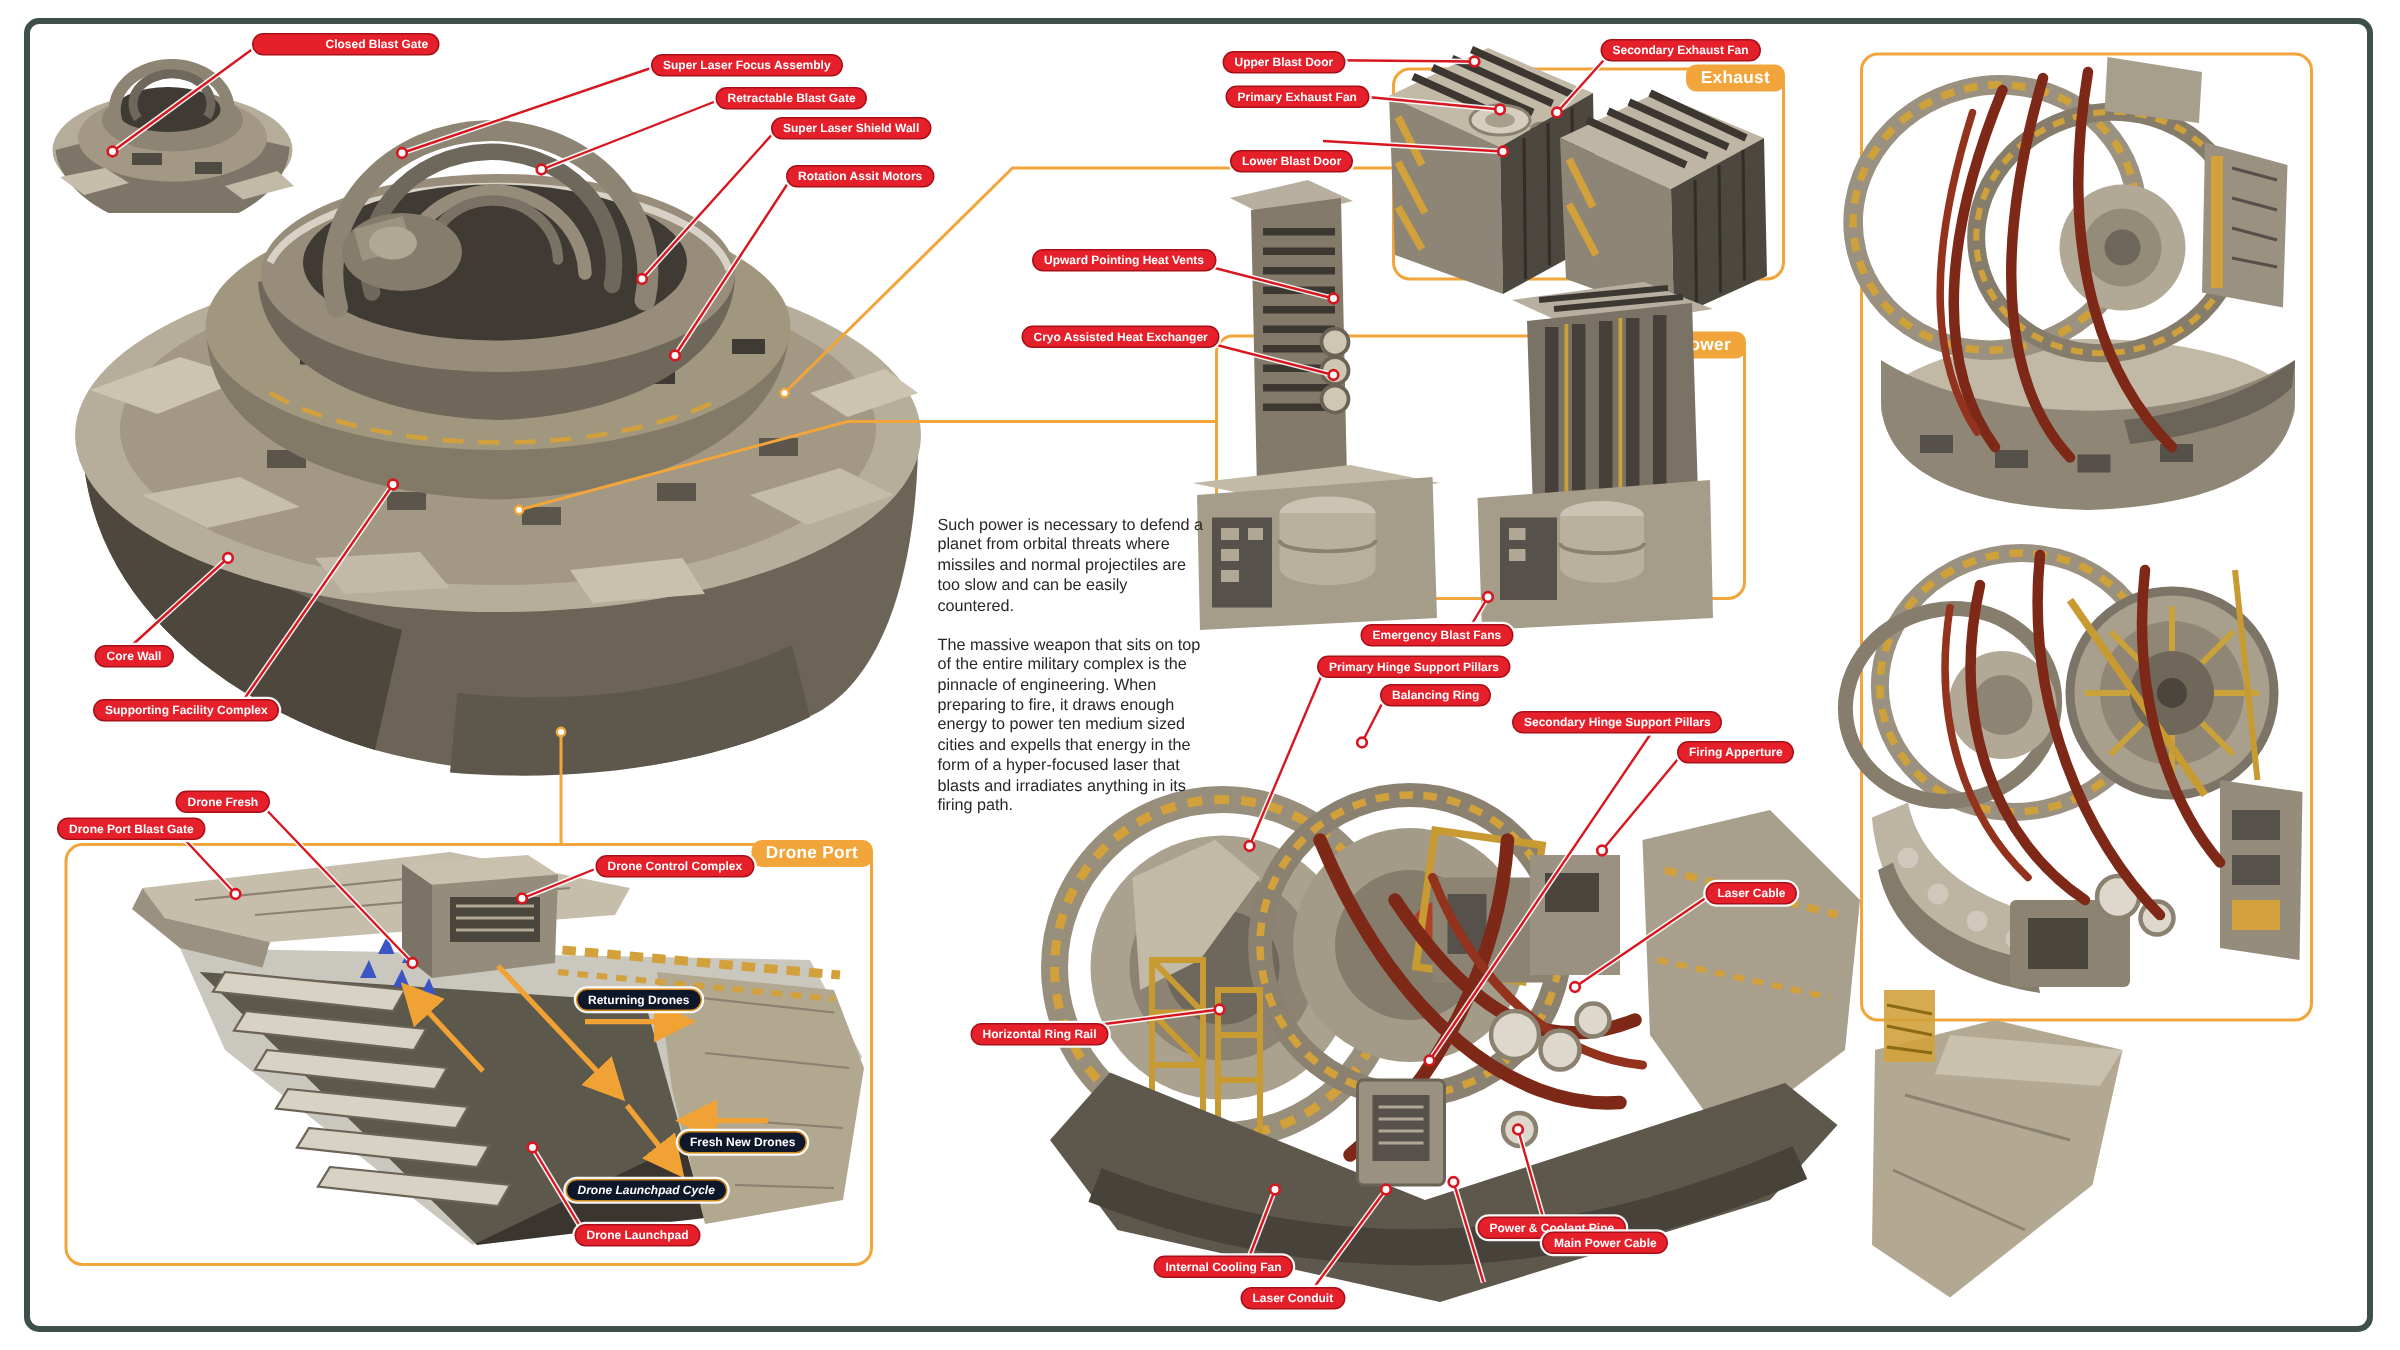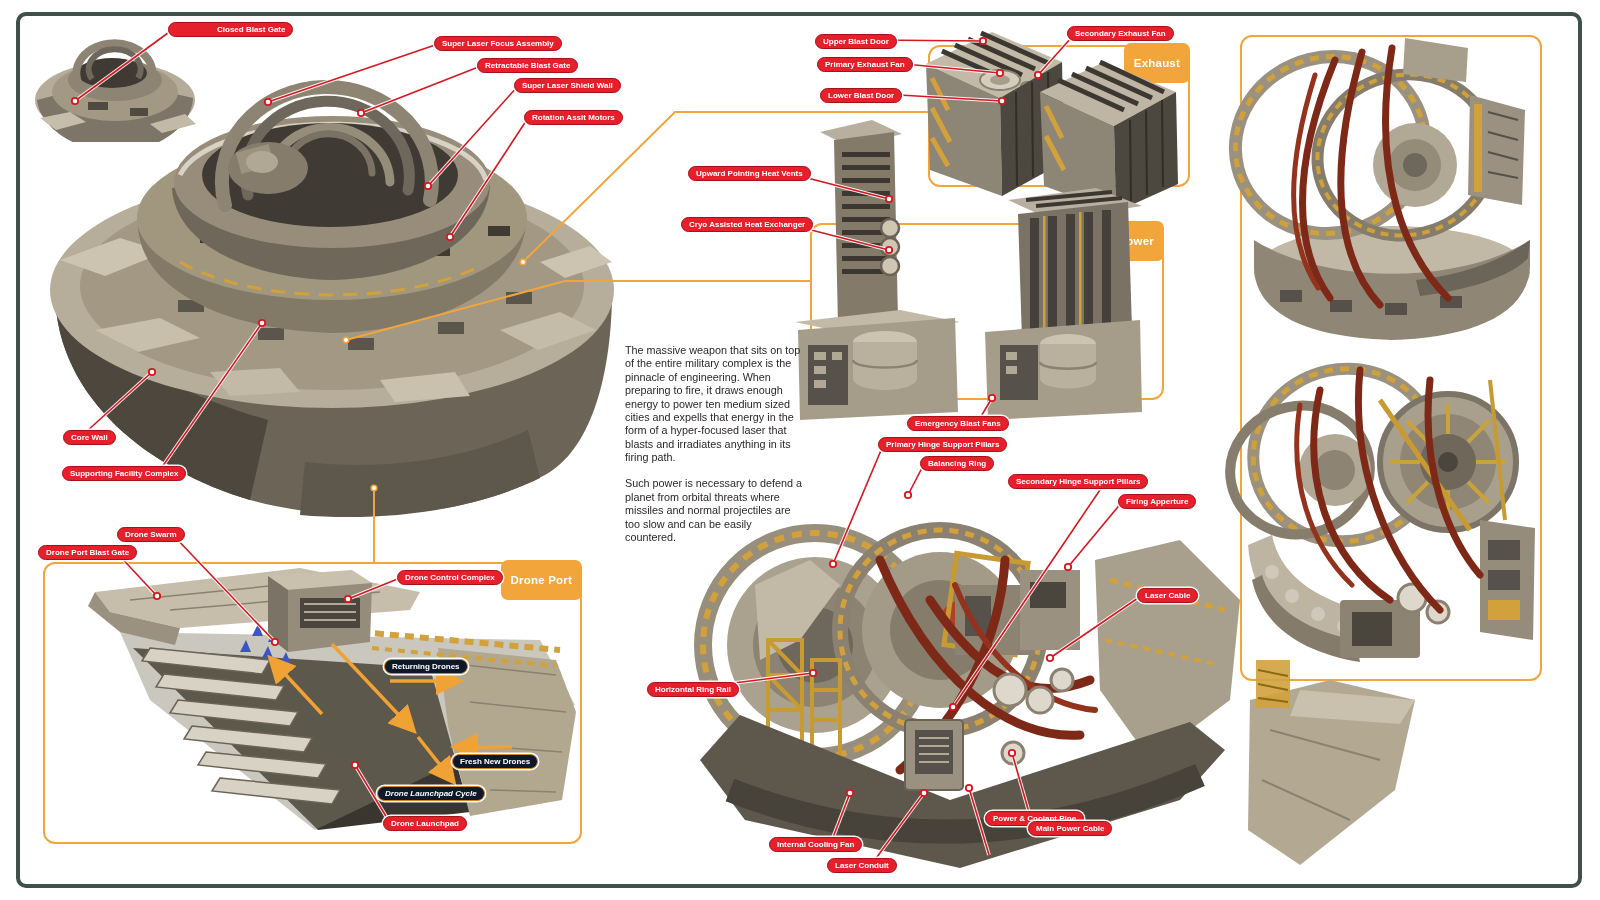--- a/index.html
+++ b/index.html
@@ -4,21 +4,21 @@
 <style>
   html,body{margin:0;padding:0;background:#fff;}
   body{width:1600px;height:900px;position:relative;overflow:hidden;
        font-family:"Liberation Sans",sans-serif;}
   #frame{position:absolute;left:16px;top:12px;width:1558px;height:868px;
          border:4px solid #3e5048;border-radius:10px;z-index:2;}
   #art{position:absolute;left:0;top:0;z-index:8;}
   #overlay{position:absolute;left:0;top:0;z-index:25;pointer-events:none;}
   .box{position:absolute;border:2px solid #f2a53a;border-radius:12px;z-index:5;}
   .box-title{position:absolute;top:-4px;right:-2px;background:#f2a53a;color:#fff;
-             font-weight:bold;font-size:11.5px;padding:14px 10px;border-radius:7px;
+             font-weight:bold;font-size:11.5px;padding:3px 10px;border-radius:7px;
              white-space:nowrap;letter-spacing:.2px;}
   .pill{position:absolute;z-index:30;font-size:8px;font-weight:bold;color:#fff;
         padding:2px 7px 2px;border-radius:9px;white-space:nowrap;line-height:1.15;}
   .pill.red{background:#e6202b;border:1px solid #a80f18;
             box-shadow:0 0 0 1.5px rgba(255,255,255,.95);}
   .pill.orange{background:#0f172a;border:1px solid #d2881c;
             box-shadow:0 0 0 1.5px rgba(255,255,255,.95);}
   #desc{position:absolute;left:625px;top:344px;width:178px;z-index:20;
         color:#2b2627;font-size:10.8px;line-height:1.24;}
   #desc p{margin:0 0 13px 0;}
@@ -374,22 +374,22 @@
     <g fill="none" stroke="#7e2818" stroke-width="7" stroke-linecap="round">
       <path d="M1320,390 C1300,480 1330,560 1390,600"></path>
       <path d="M1430,380 C1420,470 1450,540 1480,575"></path>
       <path d="M1360,370 C1350,470 1390,560 1440,610"></path>
     </g>
     <path d="M1300,405 C1288,480 1310,545 1352,585" fill="none" stroke="#93321d" stroke-width="5" stroke-linecap="round"></path>
   </g>
 </svg>
 
 <div id="desc">
+  <p>Such power is necessary to defend a planet from orbital threats where missiles and normal projectiles are too slow and can be easily countered.</p>
   <p>The massive weapon that sits on top of the entire military complex is the pinnacle of engineering. When preparing to fire, it draws enough energy to power ten medium sized cities and expells that energy in the form of a hyper-focused laser that blasts and irradiates anything in its firing path.</p>
-  <p>Such power is necessary to defend a planet from orbital threats where missiles and normal projectiles are too slow and can be easily countered.</p>
 </div>
 
 <svg id="overlay" width="1600" height="900" viewBox="0 0 1600 900">
   <defs>
     <marker id="mArrow" markerWidth="8" markerHeight="8" refX="6" refY="4" orient="auto">
       <path d="M0,0 L8,4 L0,8 Z" fill="#f0a234"></path>
     </marker>
   </defs>
 <polyline points="523,262 675,112 928,112" fill="none" stroke="#f2a53a" stroke-width="2"></polyline>
     <circle cx="523" cy="262" r="2.8" fill="#fff" stroke="#f2a53a" stroke-width="1.6"></circle>
@@ -498,28 +498,28 @@
     <div class="box-title">Drone Port</div>
   </div>
 <div class="box" style="left: 1240px; top: 35px; width: 298px; height: 642px;"></div>
 <div class="pill red" style="left: 168px; top: 22px; padding-left: 48px;">Closed Blast Gate</div>
 <div class="pill red" style="left: 434px; top: 36px;">Super Laser Focus Assembly</div>
 <div class="pill red" style="left: 477px; top: 58px;">Retractable Blast Gate</div>
 <div class="pill red" style="left: 514px; top: 78px;">Super Laser Shield Wall</div>
 <div class="pill red" style="left: 524px; top: 110px;">Rotation Assit Motors</div>
 <div class="pill red" style="left: 63px; top: 430px;">Core Wall</div>
 <div class="pill red" style="left: 62px; top: 466px;">Supporting Facility Complex</div>
-<div class="pill red" style="left: 117px; top: 527px;">Drone Swarm</div>
+<div class="pill red" style="left: 117px; top: 527px;">Drone Fresh</div>
 <div class="pill red" style="left: 38px; top: 545px;">Drone Port Blast Gate</div>
 <div class="pill red" style="left: 397px; top: 570px;">Drone Control Complex</div>
 <div class="pill red" style="left: 383px; top: 816px;">Drone Launchpad</div>
 <div class="pill red" style="left: 815px; top: 34px;">Upper Blast Door</div>
 <div class="pill red" style="left: 1067px; top: 26px;">Secondary Exhaust Fan</div>
 <div class="pill red" style="left: 817px; top: 57px;">Primary Exhaust Fan</div>
-<div class="pill red" style="left: 820px; top: 88px; text-align: center;">Lower Blast Door</div>
+<div class="pill red" style="left: 820px; top: 100px; text-align: center;">Lower Blast Door</div>
 <div class="pill red" style="left: 688px; top: 166px;">Upward Pointing Heat Vents</div>
 <div class="pill red" style="left: 681px; top: 217px;">Cryo Assisted Heat Exchanger</div>
 <div class="pill red" style="left: 907px; top: 416px;">Emergency Blast Fans</div>
 <div class="pill red" style="left: 878px; top: 437px;">Primary Hinge Support Pillars</div>
 <div class="pill red" style="left: 920px; top: 456px;">Balancing Ring</div>
 <div class="pill red" style="left: 1008px; top: 474px; text-align: center;">Secondary Hinge Support Pillars</div>
 <div class="pill red" style="left: 1118px; top: 494px;">Firing Apperture</div>
 <div class="pill red" style="left: 1137px; top: 588px;">Laser Cable</div>
 <div class="pill red" style="left: 647px; top: 682px;">Horizontal Ring Rail</div>
 <div class="pill red" style="left: 769px; top: 837px;">Internal Cooling Fan</div>

